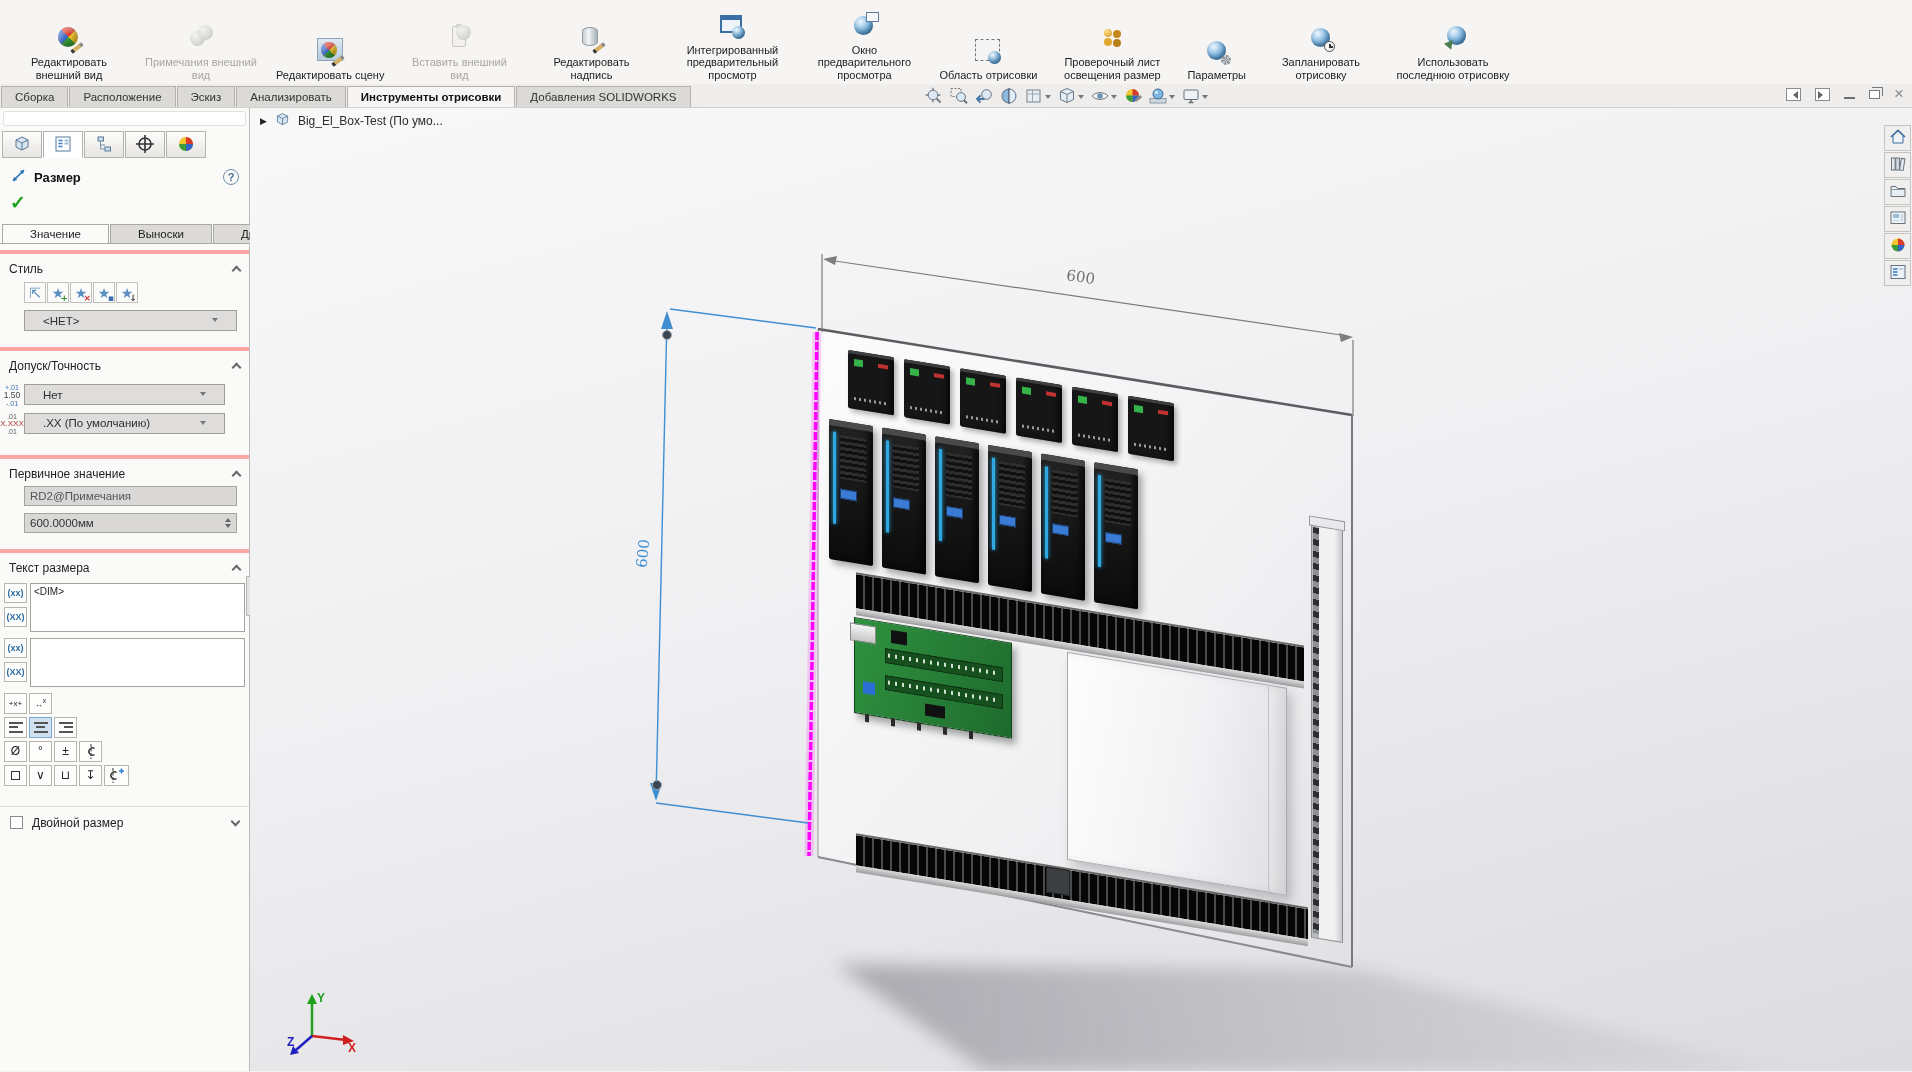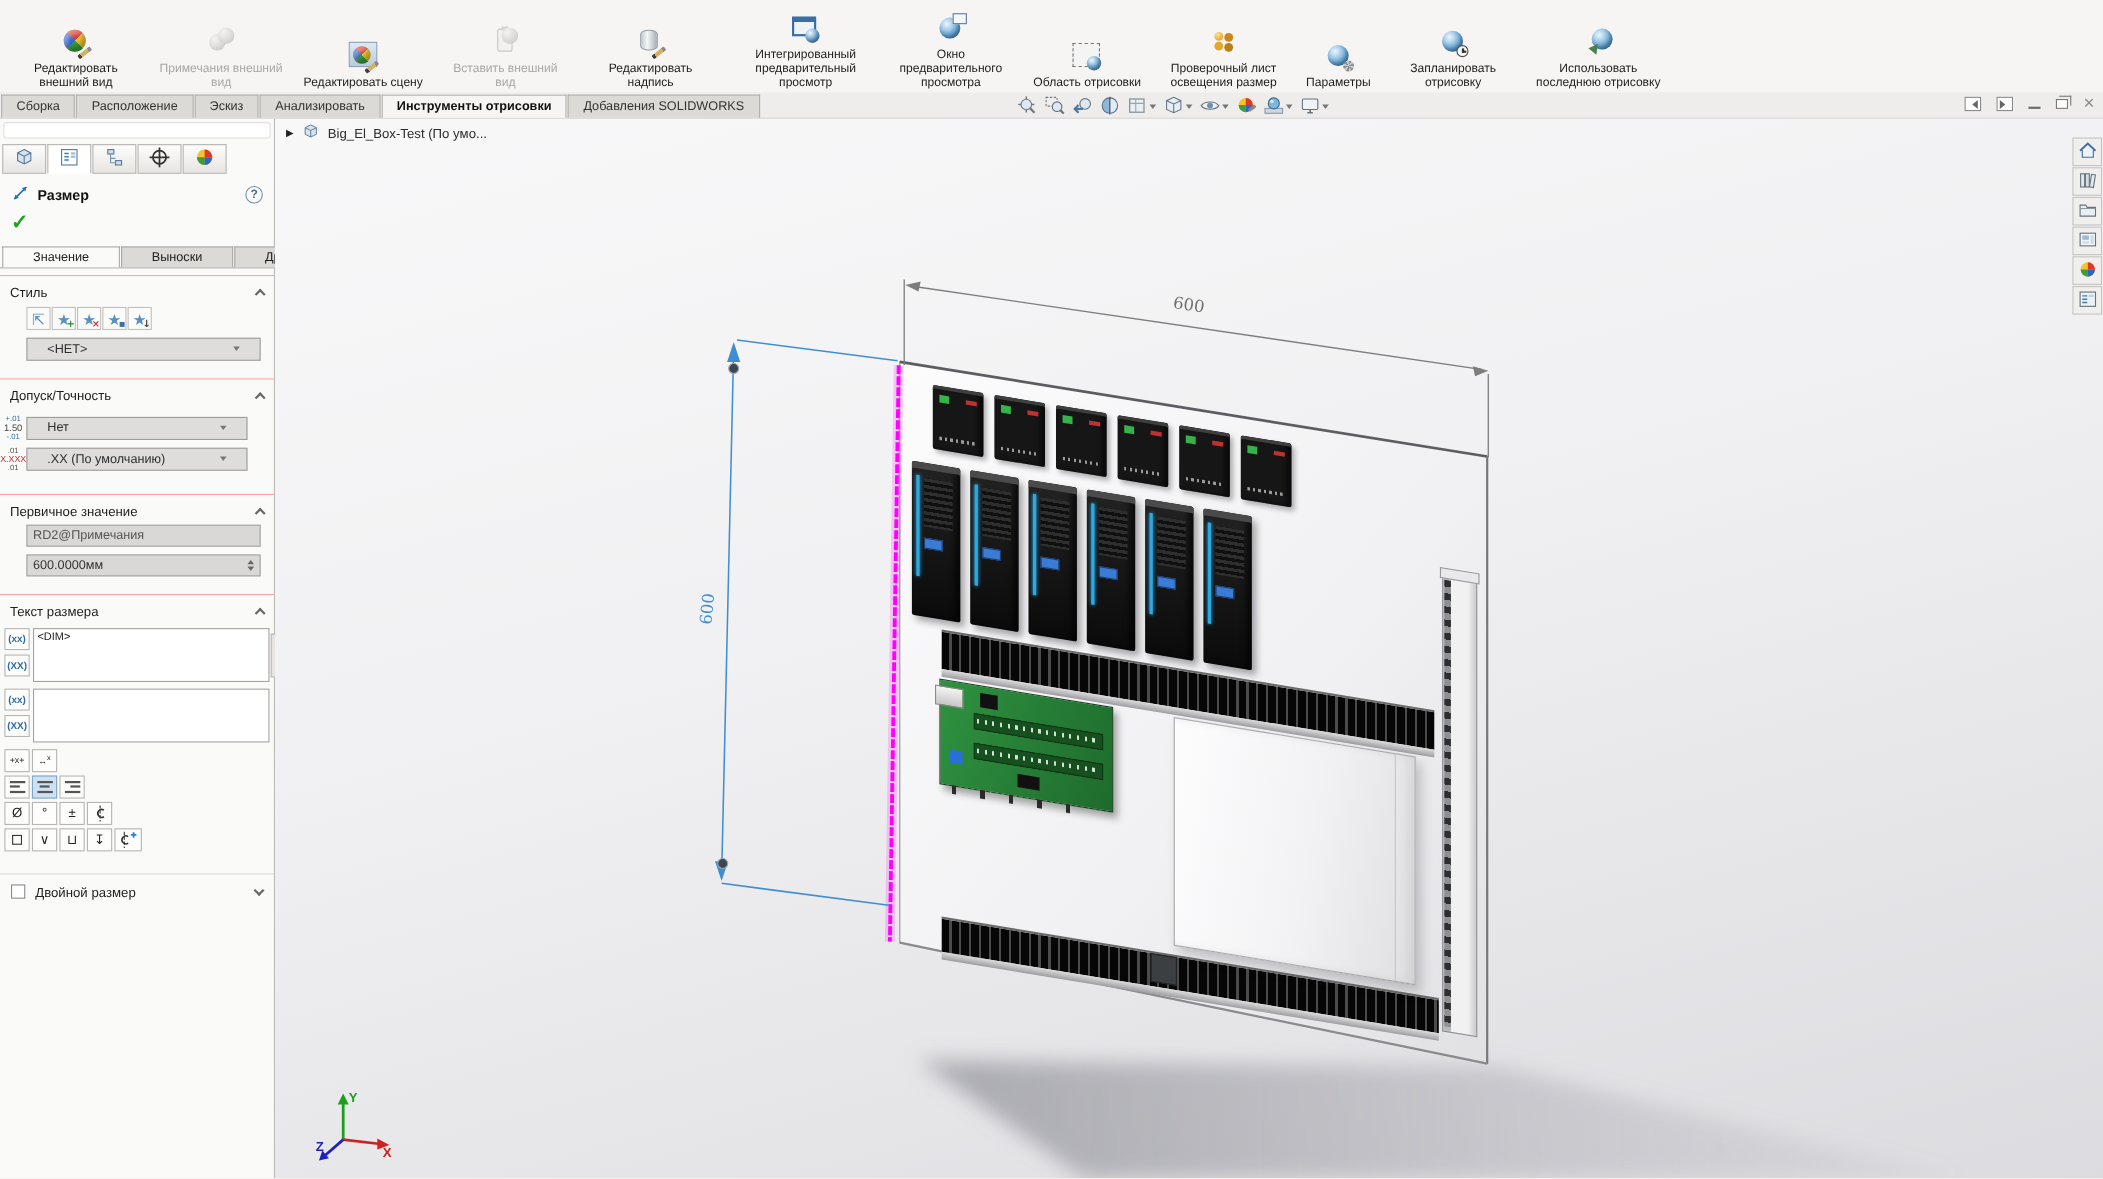--- a/index.html
+++ b/index.html
@@ -76,32 +76,32 @@
   .pmtab{width:40px;height:27px;border:1px solid #b5b3b0;background:linear-gradient(#fdfdfc,#e7e5e2);
          display:flex;align-items:center;justify-content:center;margin-right:1px;cursor:default}
   .pmtab.active{background:#fff;border-bottom-color:#fff}
   .pm-header{display:flex;align-items:center;gap:7px;padding:9px 10px 4px;font-size:13px;font-weight:bold;color:#111}
   .help{margin-left:auto;width:16px;height:16px;border:1.5px solid #6f8fae;border-radius:50%;color:#4a6d92;
         font-size:11px;font-weight:bold;display:flex;align-items:center;justify-content:center}
   .pm-accept{padding:2px 10px 6px;color:#1fa31f;font-size:19px;font-weight:bold;line-height:1}
   #vtabs{display:flex;padding:6px 0 0 2px;border-bottom:1px solid #aba9a6;margin-bottom:2px}
   .vtab{padding:3px 27px;background:#dbdad7;border:1px solid #aba9a6;border-bottom:none;margin-right:1px;font-size:11.5px;cursor:default}
   .vtab.active{background:#fafaf9}
-  .sec{border-top:1px solid #fca5a5;padding:2px 0 10px;margin-top:6px}
+  .sec{border-top:4px solid #fca5a5;padding:2px 0 10px;margin-top:6px}
   .sec-h{display:flex;align-items:center;padding:6px 9px 5px;font-size:12px;color:#1e1e1e}
   .chev{margin-left:auto;width:7px;height:7px;border-left:2px solid #666;border-top:2px solid #666;transform:rotate(45deg);margin-top:3px}
   .chev.down{transform:rotate(-135deg);margin-top:-2px}
   .stars{display:flex;gap:1px;margin:1px 0 7px 24px}
   .starbtn{width:22px;height:21px;border:1px solid #c2c0bd;background:#fbfbfa;position:relative;
            display:flex;align-items:center;justify-content:center;color:#5a8fc0;font-size:14px;cursor:default}
   .starbtn .ovl{position:absolute;right:0;bottom:-1px;font-size:9px;font-weight:bold;font-family:"DejaVu Sans",sans-serif}
   .combo{height:21px;margin:0 12px 0 24px;background:#dedddb;border:1px solid #9f9d9a;display:flex;align-items:center;
          padding:0 18px;font-size:11.5px;color:#2e2e2e;cursor:default}
   .combo .car{margin-left:auto;margin-top:2px}
-  .tolrow{display:flex;align-items:center;margin:6px 0 4px}
+  .tolrow{display:flex;align-items:flex-start;margin:6px 0 4px}
   .tolicon{width:24px;flex:none;display:flex;flex-direction:column;align-items:center;line-height:1;color:#444}
   .tolicon .t1{font-size:7px;color:#3a6fae}
   .tolicon .t2{font-size:8.5px}
   .tolicon .t3{font-size:8px;color:#b03333}
   .tolrow .combo{flex:1;margin-left:0}
   .field{height:20px;margin:0 12px 7px 24px;background:#d9d8d6;border:1px solid #a6a4a1;display:flex;align-items:center;
          padding:0 5px;font-size:11.5px;color:#555}
   .field.val{color:#333}
   .spin{margin-left:auto;display:flex;flex-direction:column;gap:2px}
   .spin i{width:0;height:0;border:3.5px solid transparent}

